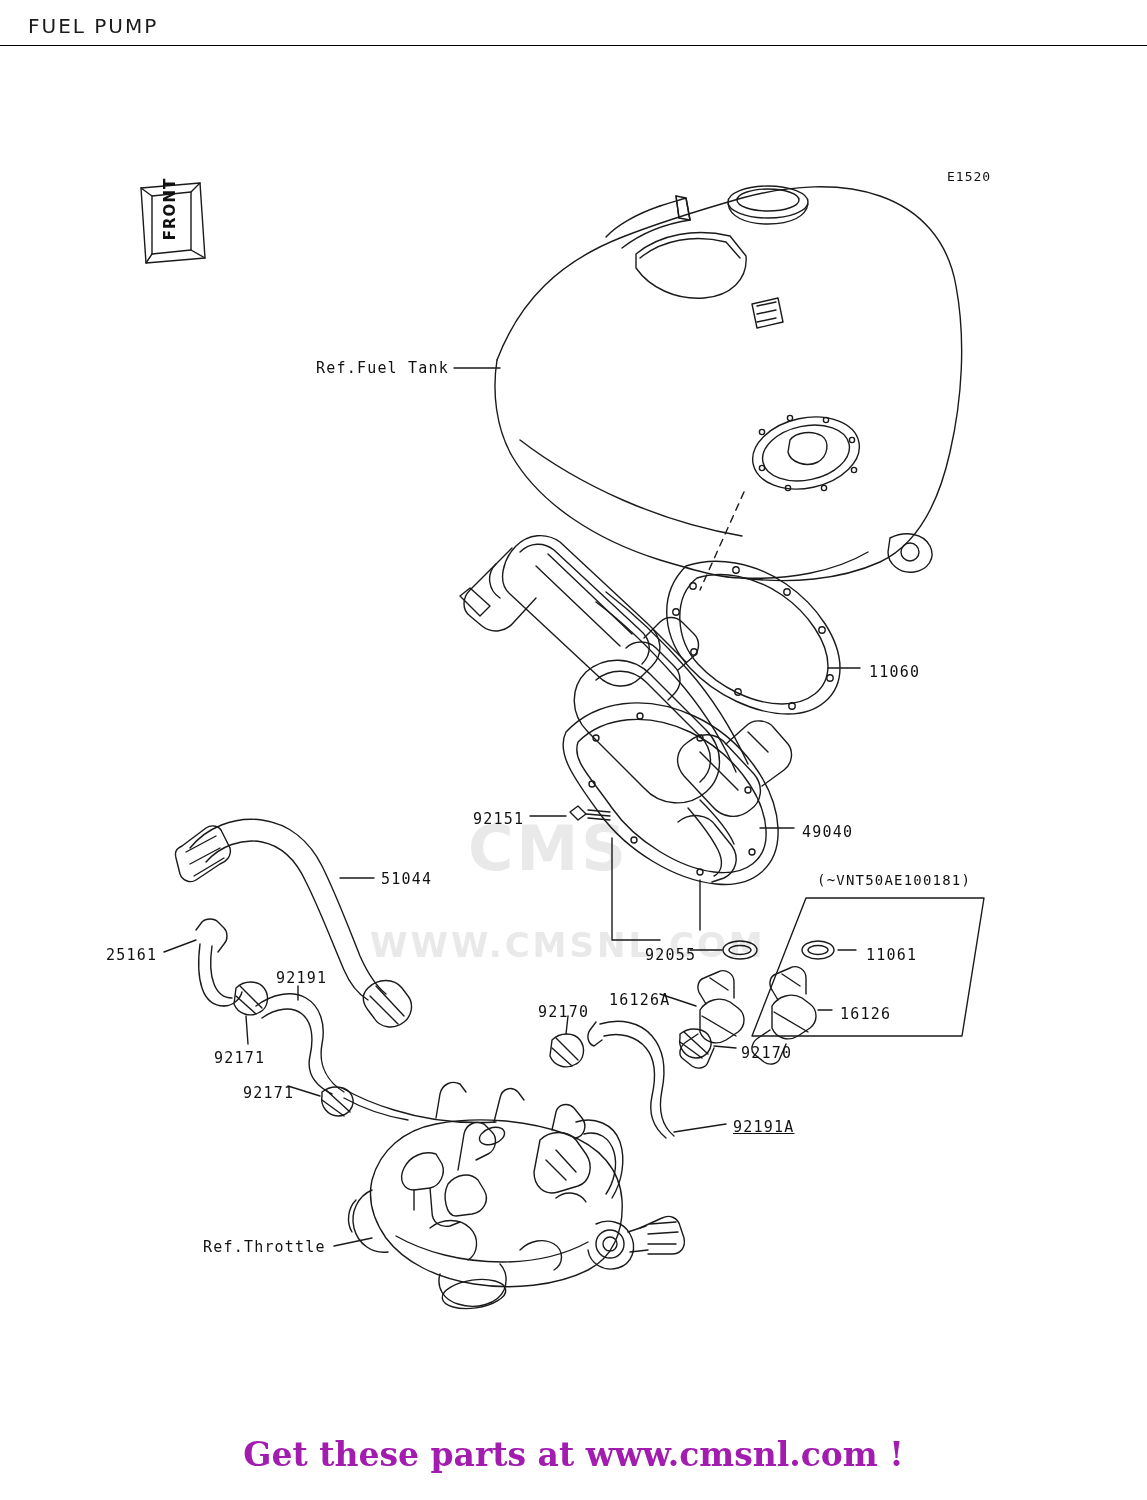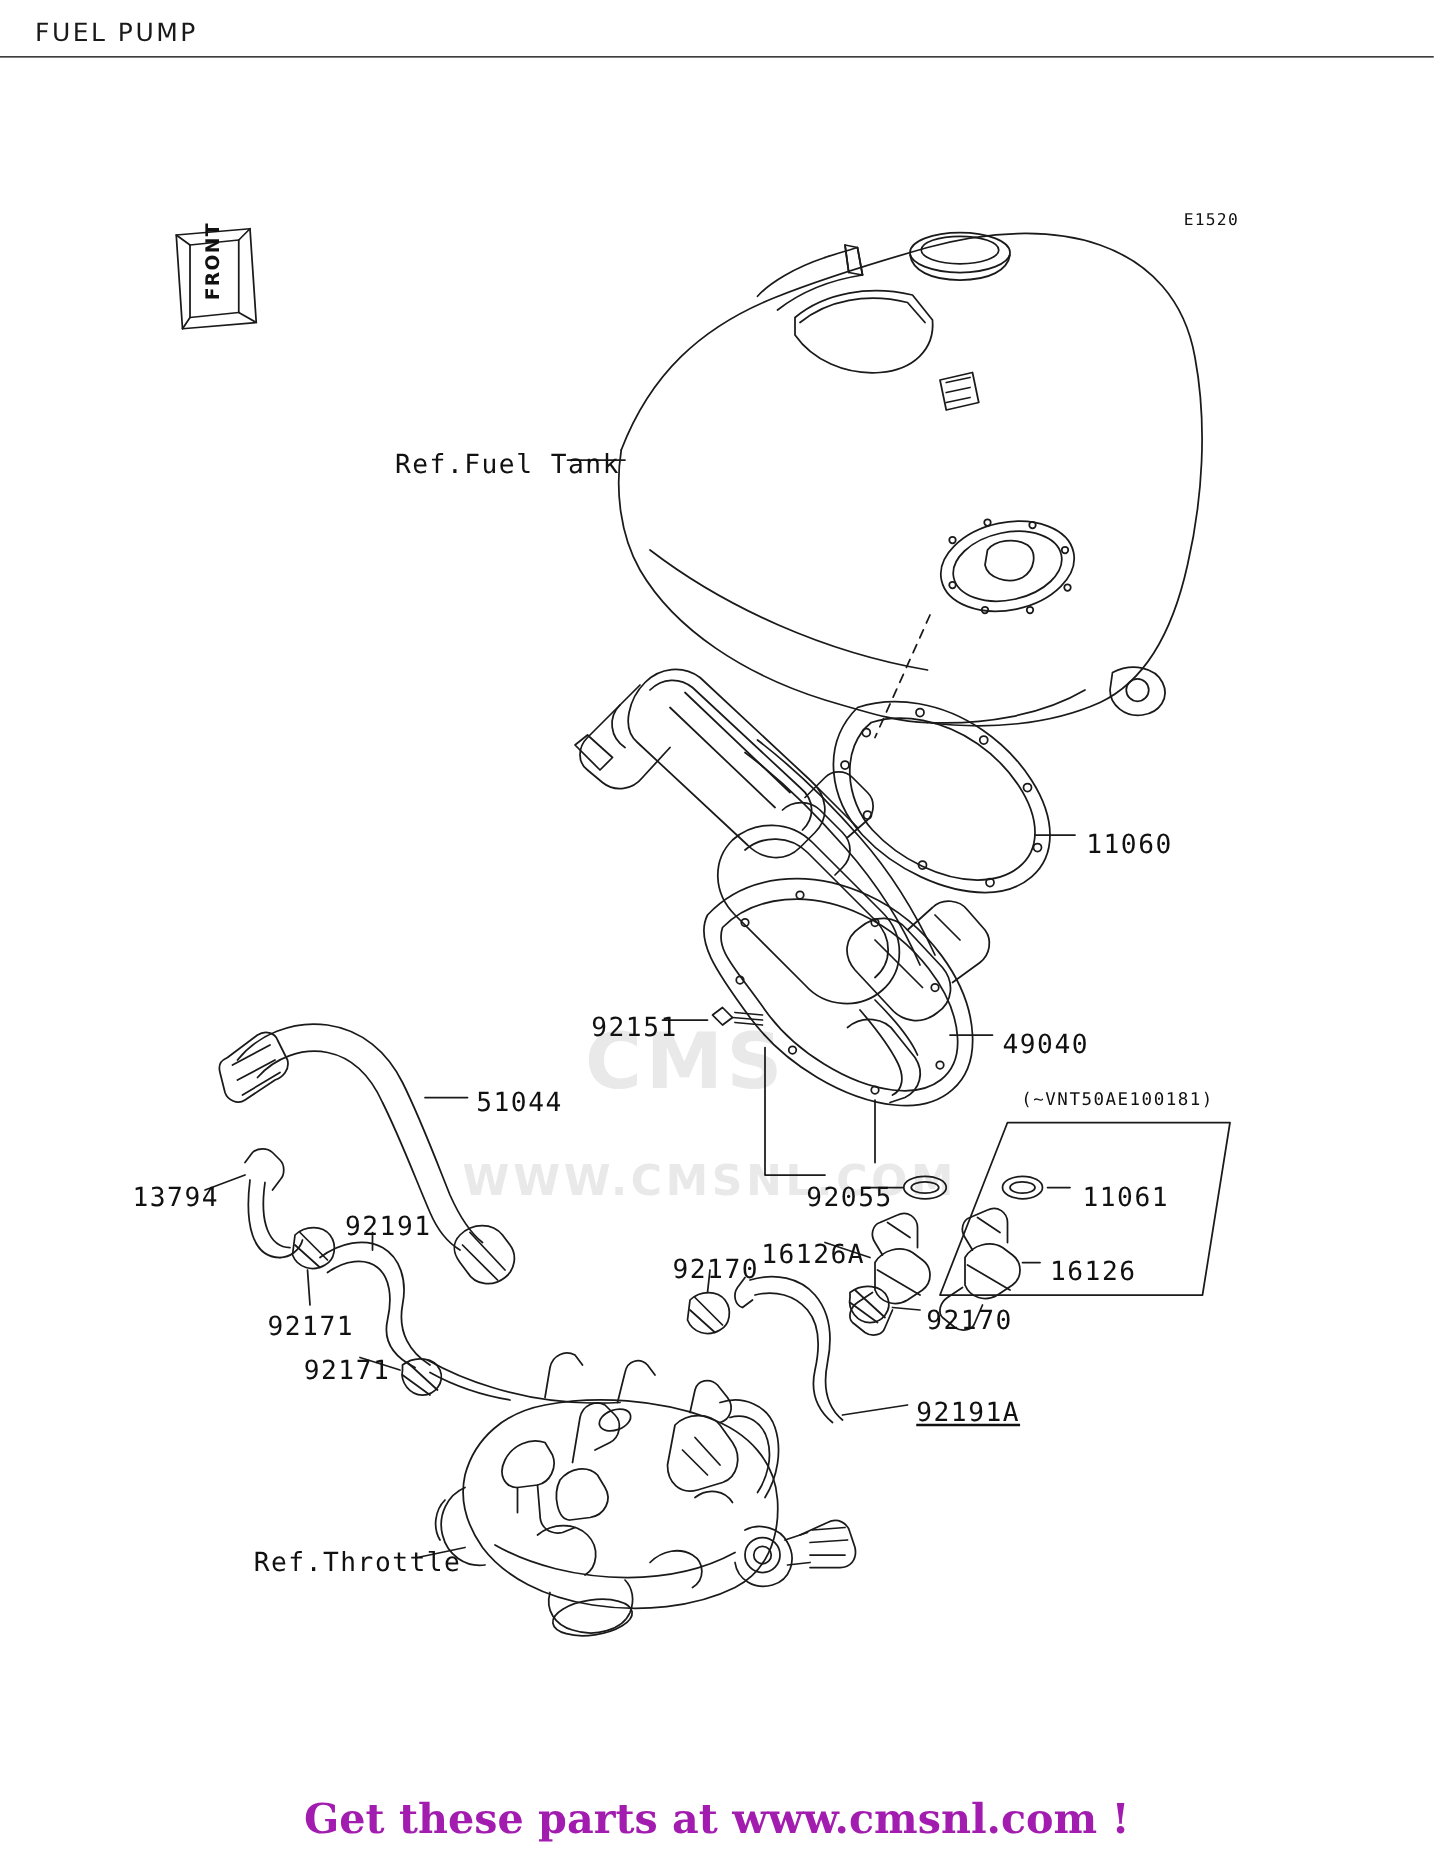--- a/index.html
+++ b/index.html
@@ -47,21 +47,21 @@
     position: absolute;
     left: 947px;
     top: 169px;
     font-size: 13px;
     letter-spacing: 1px;
     color: #111;
   }
   .label {
     position: absolute;
     font-family: "DejaVu Sans Mono", monospace;
-    font-size: 21px;
+    font-size: 15px;
     letter-spacing: 1.2px;
     color: #111111;
     white-space: nowrap;
   }
   .footer {
     position: absolute;
     left: 0;
     top: 1435px;
     width: 1147px;
     text-align: center;
@@ -407,21 +407,21 @@
 
   <div class="front-text">FRONT</div>
 
   <div class="label" style="left:316px; top:359px;">Ref.Fuel Tank</div>
   <div class="label" style="left:203px; top:1238px;">Ref.Throttle</div>
 
   <div class="label" style="left:869px; top:663px;">11060</div>
   <div class="label" style="left:473px; top:810px;">92151</div>
   <div class="label" style="left:802px; top:823px;">49040</div>
   <div class="label" style="left:381px; top:870px;">51044</div>
-  <div class="label" style="left:106px; top:946px;">13794</div>
+  <div class="label" style="left:106px; top:946px;">25161</div>
   <div class="label" style="left:645px; top:946px;">92055</div>
   <div class="label" style="left:866px; top:946px;">11061</div>
   <div class="label" style="left:276px; top:969px;">92191</div>
   <div class="label" style="left:609px; top:991px;">16126A</div>
   <div class="label" style="left:840px; top:1005px;text-align:center;">16126</div>
   <div class="label" style="left:538px; top:1003px;">92170</div>
   <div class="label" style="left:741px; top:1044px;">92170</div>
   <div class="label" style="left:214px; top:1049px;">92171</div>
   <div class="label" style="left:243px; top:1084px;">92171</div>
   <div class="label" style="left:733px; top:1118px;text-decoration:underline;">92191A</div>

